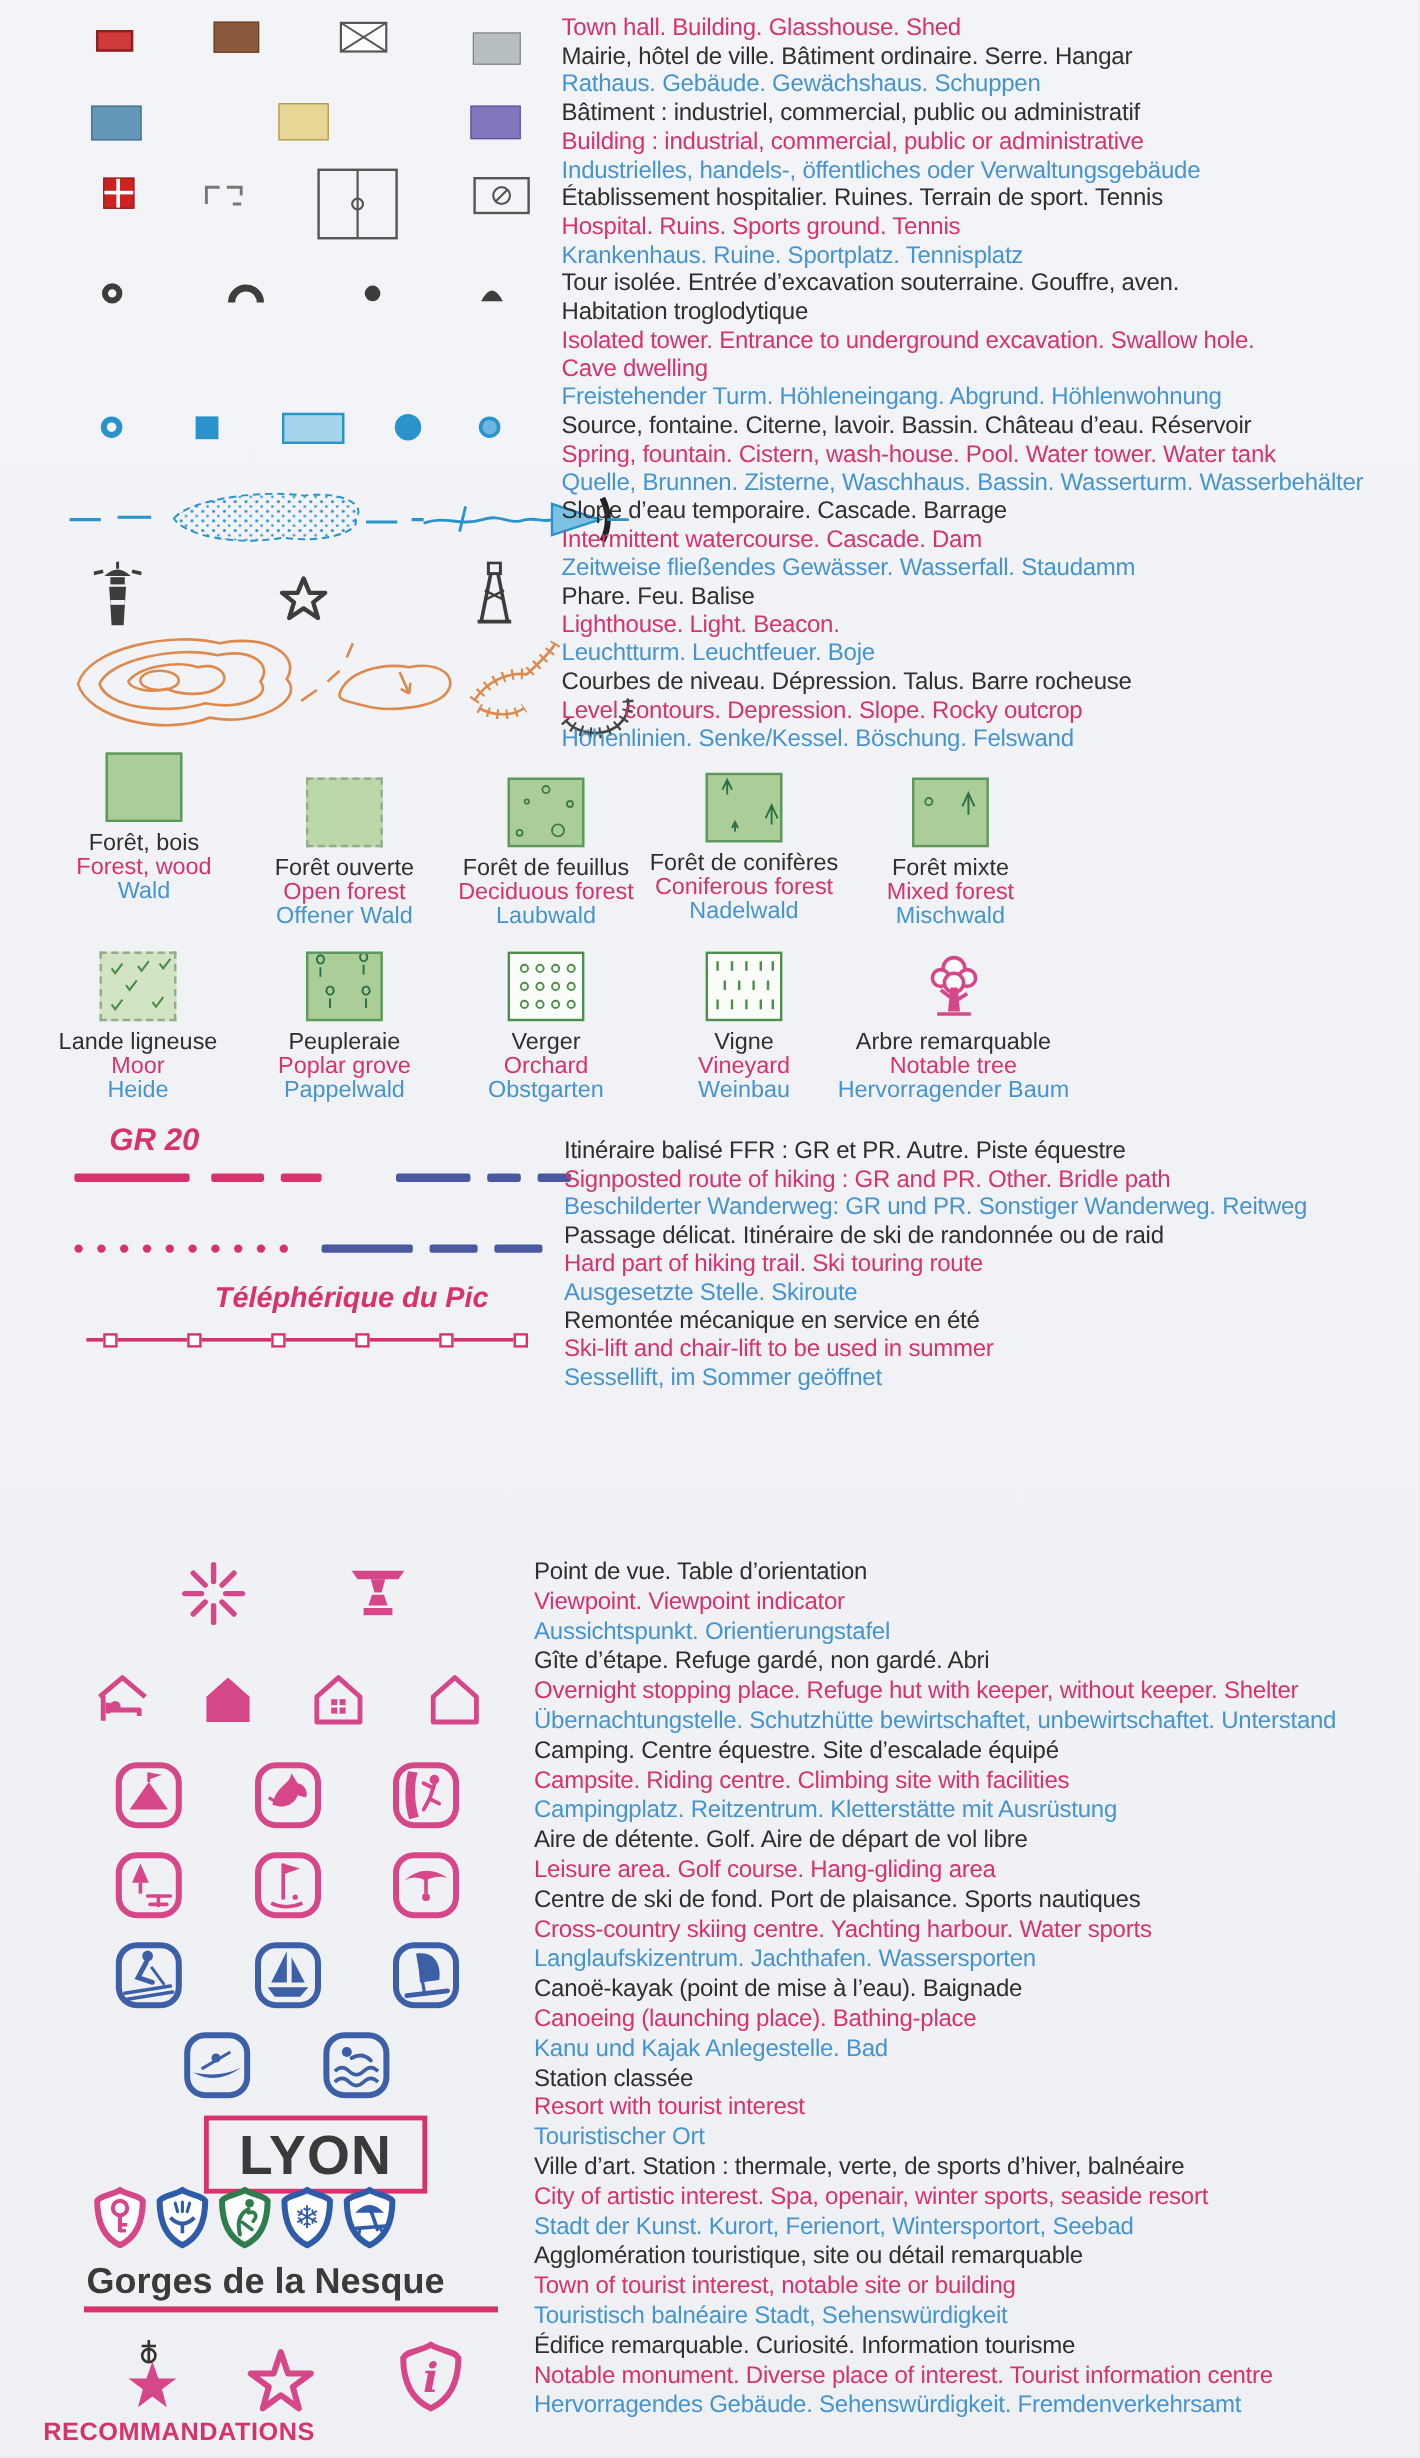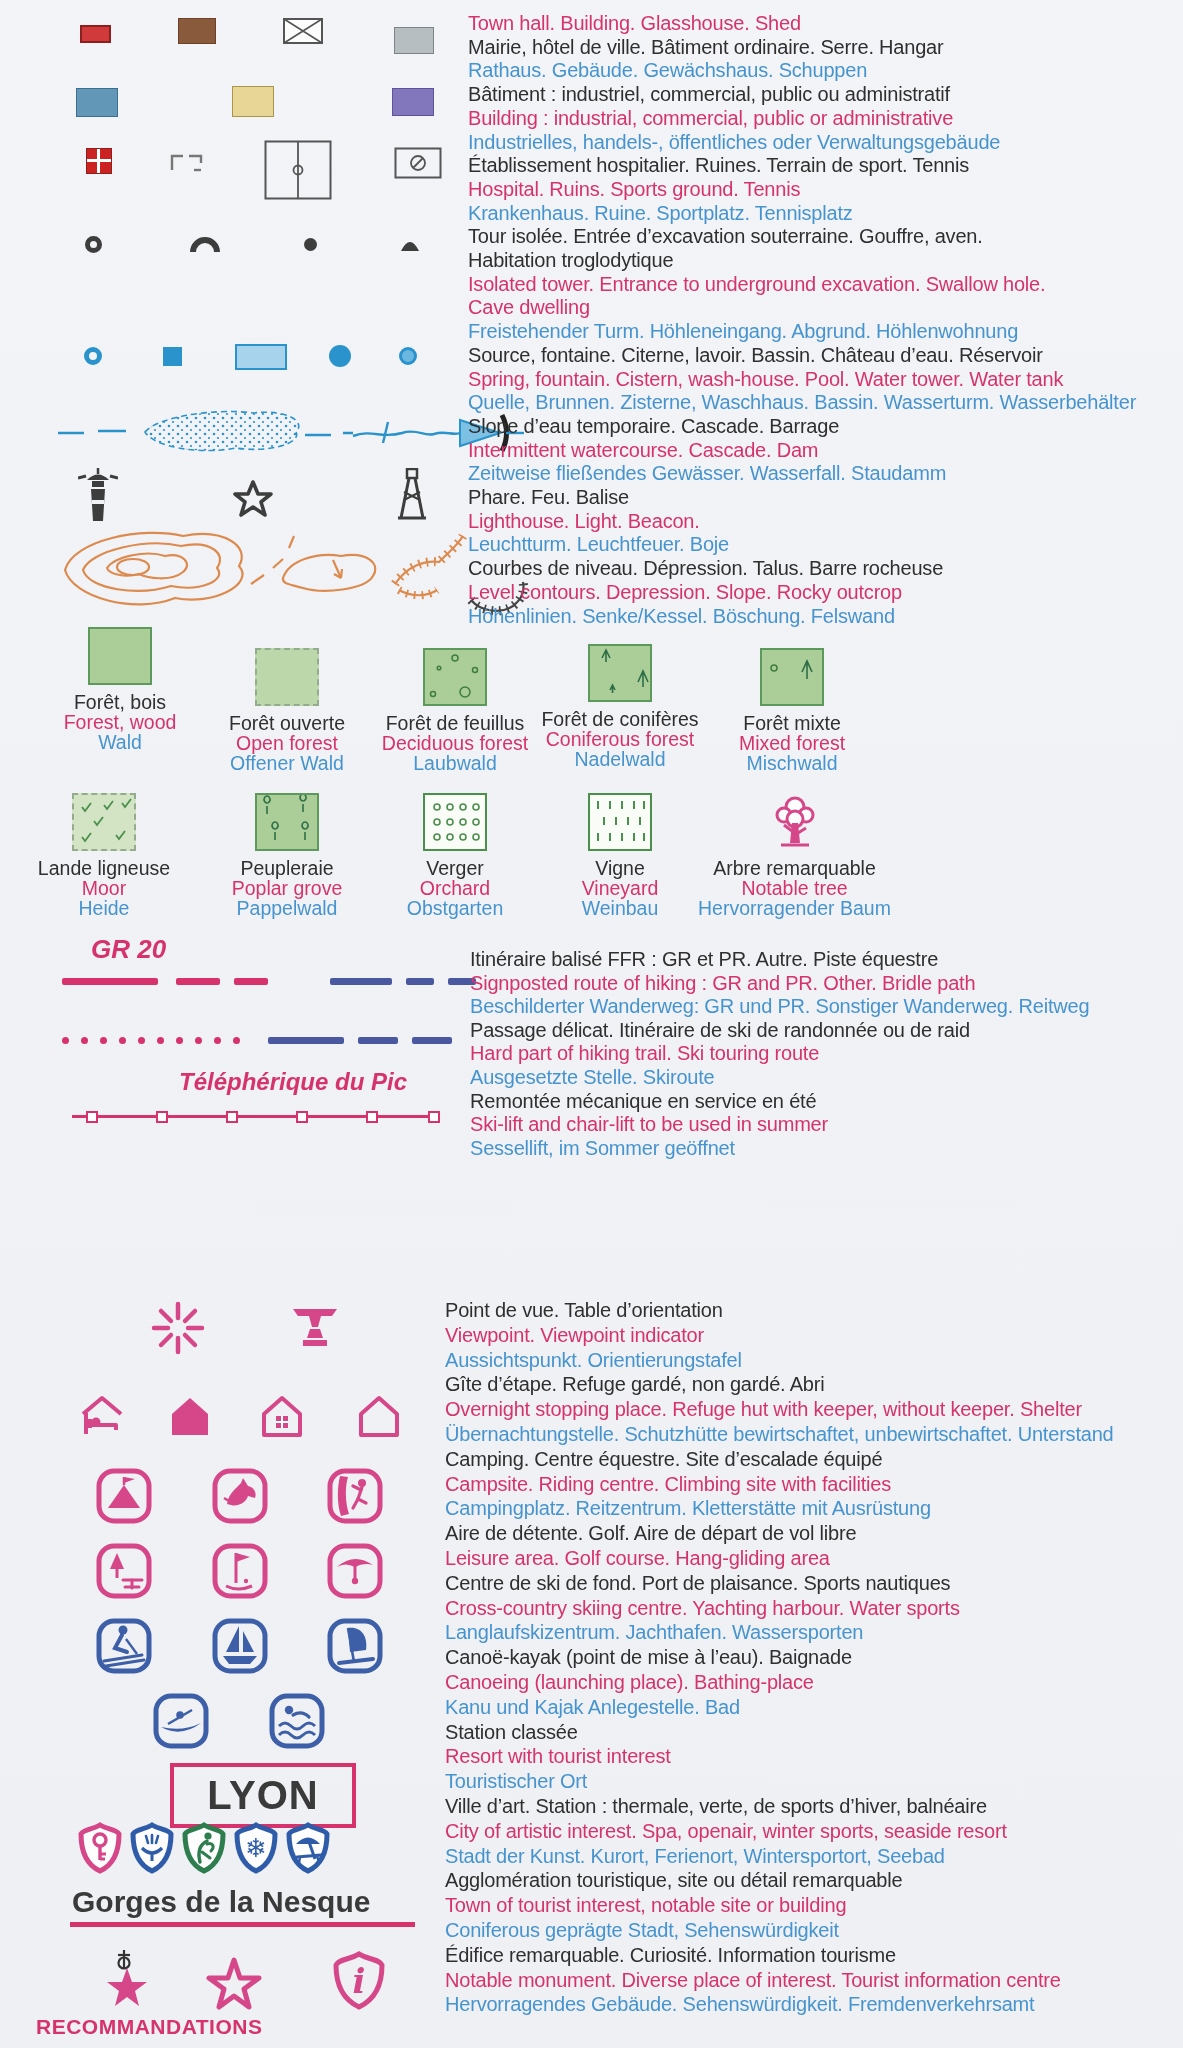--- a/index.html
+++ b/index.html
@@ -21,21 +21,21 @@
   .sq-pale{background:#d2e4c4;border:2px dashed #93ac8d;}
   .sq-white{background:#fafcf7;border:2px solid #4c8f4c;}
   .dash{position:absolute;height:7px;border-radius:2px;}
   .pinkbar{background:#d6336c;}
   .bluebar{background:#4a58a0;}
   .dot{position:absolute;width:7px;height:7px;border-radius:50%;background:#d6336c;}
   .script-label{position:absolute;color:#d6336c;font-style:italic;font-weight:bold;margin-left:29px;}
   .cable-sq{position:absolute;width:8px;height:8px;background:#fff;border:2px solid #d6336c;top:-4px;}
   #lyon-box{position:absolute;left:170px;top:1763px;width:178px;height:57px;border:4px solid #d6336c;
             display:flex;align-items:center;justify-content:center;}
-  #lyon-box span{font-size:40px;font-weight:bold;color:#3a3a3a;letter-spacing:1px;}
+  #lyon-box span{font-size:46px;font-weight:bold;color:#3a3a3a;letter-spacing:1px;}
   #gorges{position:absolute;left:72px;top:1885px;font-size:30px;font-weight:bold;color:#3a3a3a;white-space:nowrap;}
   #gorges-underline{position:absolute;left:70px;top:1922px;width:345px;height:5px;background:#d6336c;}
   #recommandations{position:absolute;left:36px;top:2015px;font-size:21px;font-weight:bold;color:#d6336c;letter-spacing:0.5px;}
   svg{display:block;}
 </style>
 </head>
 <body>
 
 <div id="page">
 
@@ -247,21 +247,21 @@
           <g fill="none" stroke="#2e6e46" stroke-width="1.6">
             <path d="M40,22 l5,-11 l5,11 M45,11 v18"></path>
           </g>
         </svg>
     </div>
     <div class="vl fr">Forêt mixte</div>
     <div class="vl en">Mixed forest</div>
     <div class="vl de">Mischwald</div>
   </div>
 
-  <div class="veg-col" style="left:22px;top:793px;">
+  <div class="veg-col" style="left:33px;top:793px;">
     <div class="sq sq-pale">
       <svg width="60" height="54">
           <g fill="none" stroke="#4c8f4c" stroke-width="1.8">
             <path d="M8,12 l3,4 l6,-8"></path>
             <path d="M30,10 l3,4 l6,-8"></path>
             <path d="M48,8 l3,4 l6,-8"></path>
             <path d="M20,26 l3,4 l6,-8"></path>
             <path d="M8,42 l3,4 l6,-8"></path>
             <path d="M42,40 l3,4 l6,-8"></path>
           </g>
@@ -645,19 +645,19 @@
     <div class="tl en">Canoeing (launching place). Bathing-place</div>
     <div class="tl de">Kanu und Kajak Anlegestelle. Bad</div>
     <div class="tl fr">Station classée</div>
     <div class="tl en">Resort with tourist interest</div>
     <div class="tl de">Touristischer Ort</div>
     <div class="tl fr">Ville d’art. Station : thermale, verte, de sports d’hiver, balnéaire</div>
     <div class="tl en">City of artistic interest. Spa, openair, winter sports, seaside resort</div>
     <div class="tl de">Stadt der Kunst. Kurort, Ferienort, Wintersportort, Seebad</div>
     <div class="tl fr">Agglomération touristique, site ou détail remarquable</div>
     <div class="tl en">Town of tourist interest, notable site or building</div>
-    <div class="tl de">Coniferous geprägte Stadt, Sehenswürdigkeit</div>
+    <div class="tl de">Touristisch balnéaire Stadt, Sehenswürdigkeit</div>
     <div class="tl fr">Édifice remarquable. Curiosité. Information tourisme</div>
     <div class="tl en">Notable monument. Diverse place of interest. Tourist information centre</div>
     <div class="tl de">Hervorragendes Gebäude. Sehenswürdigkeit. Fremdenverkehrsamt</div>
   </div>
 
 </div>
 
 </body></html>

